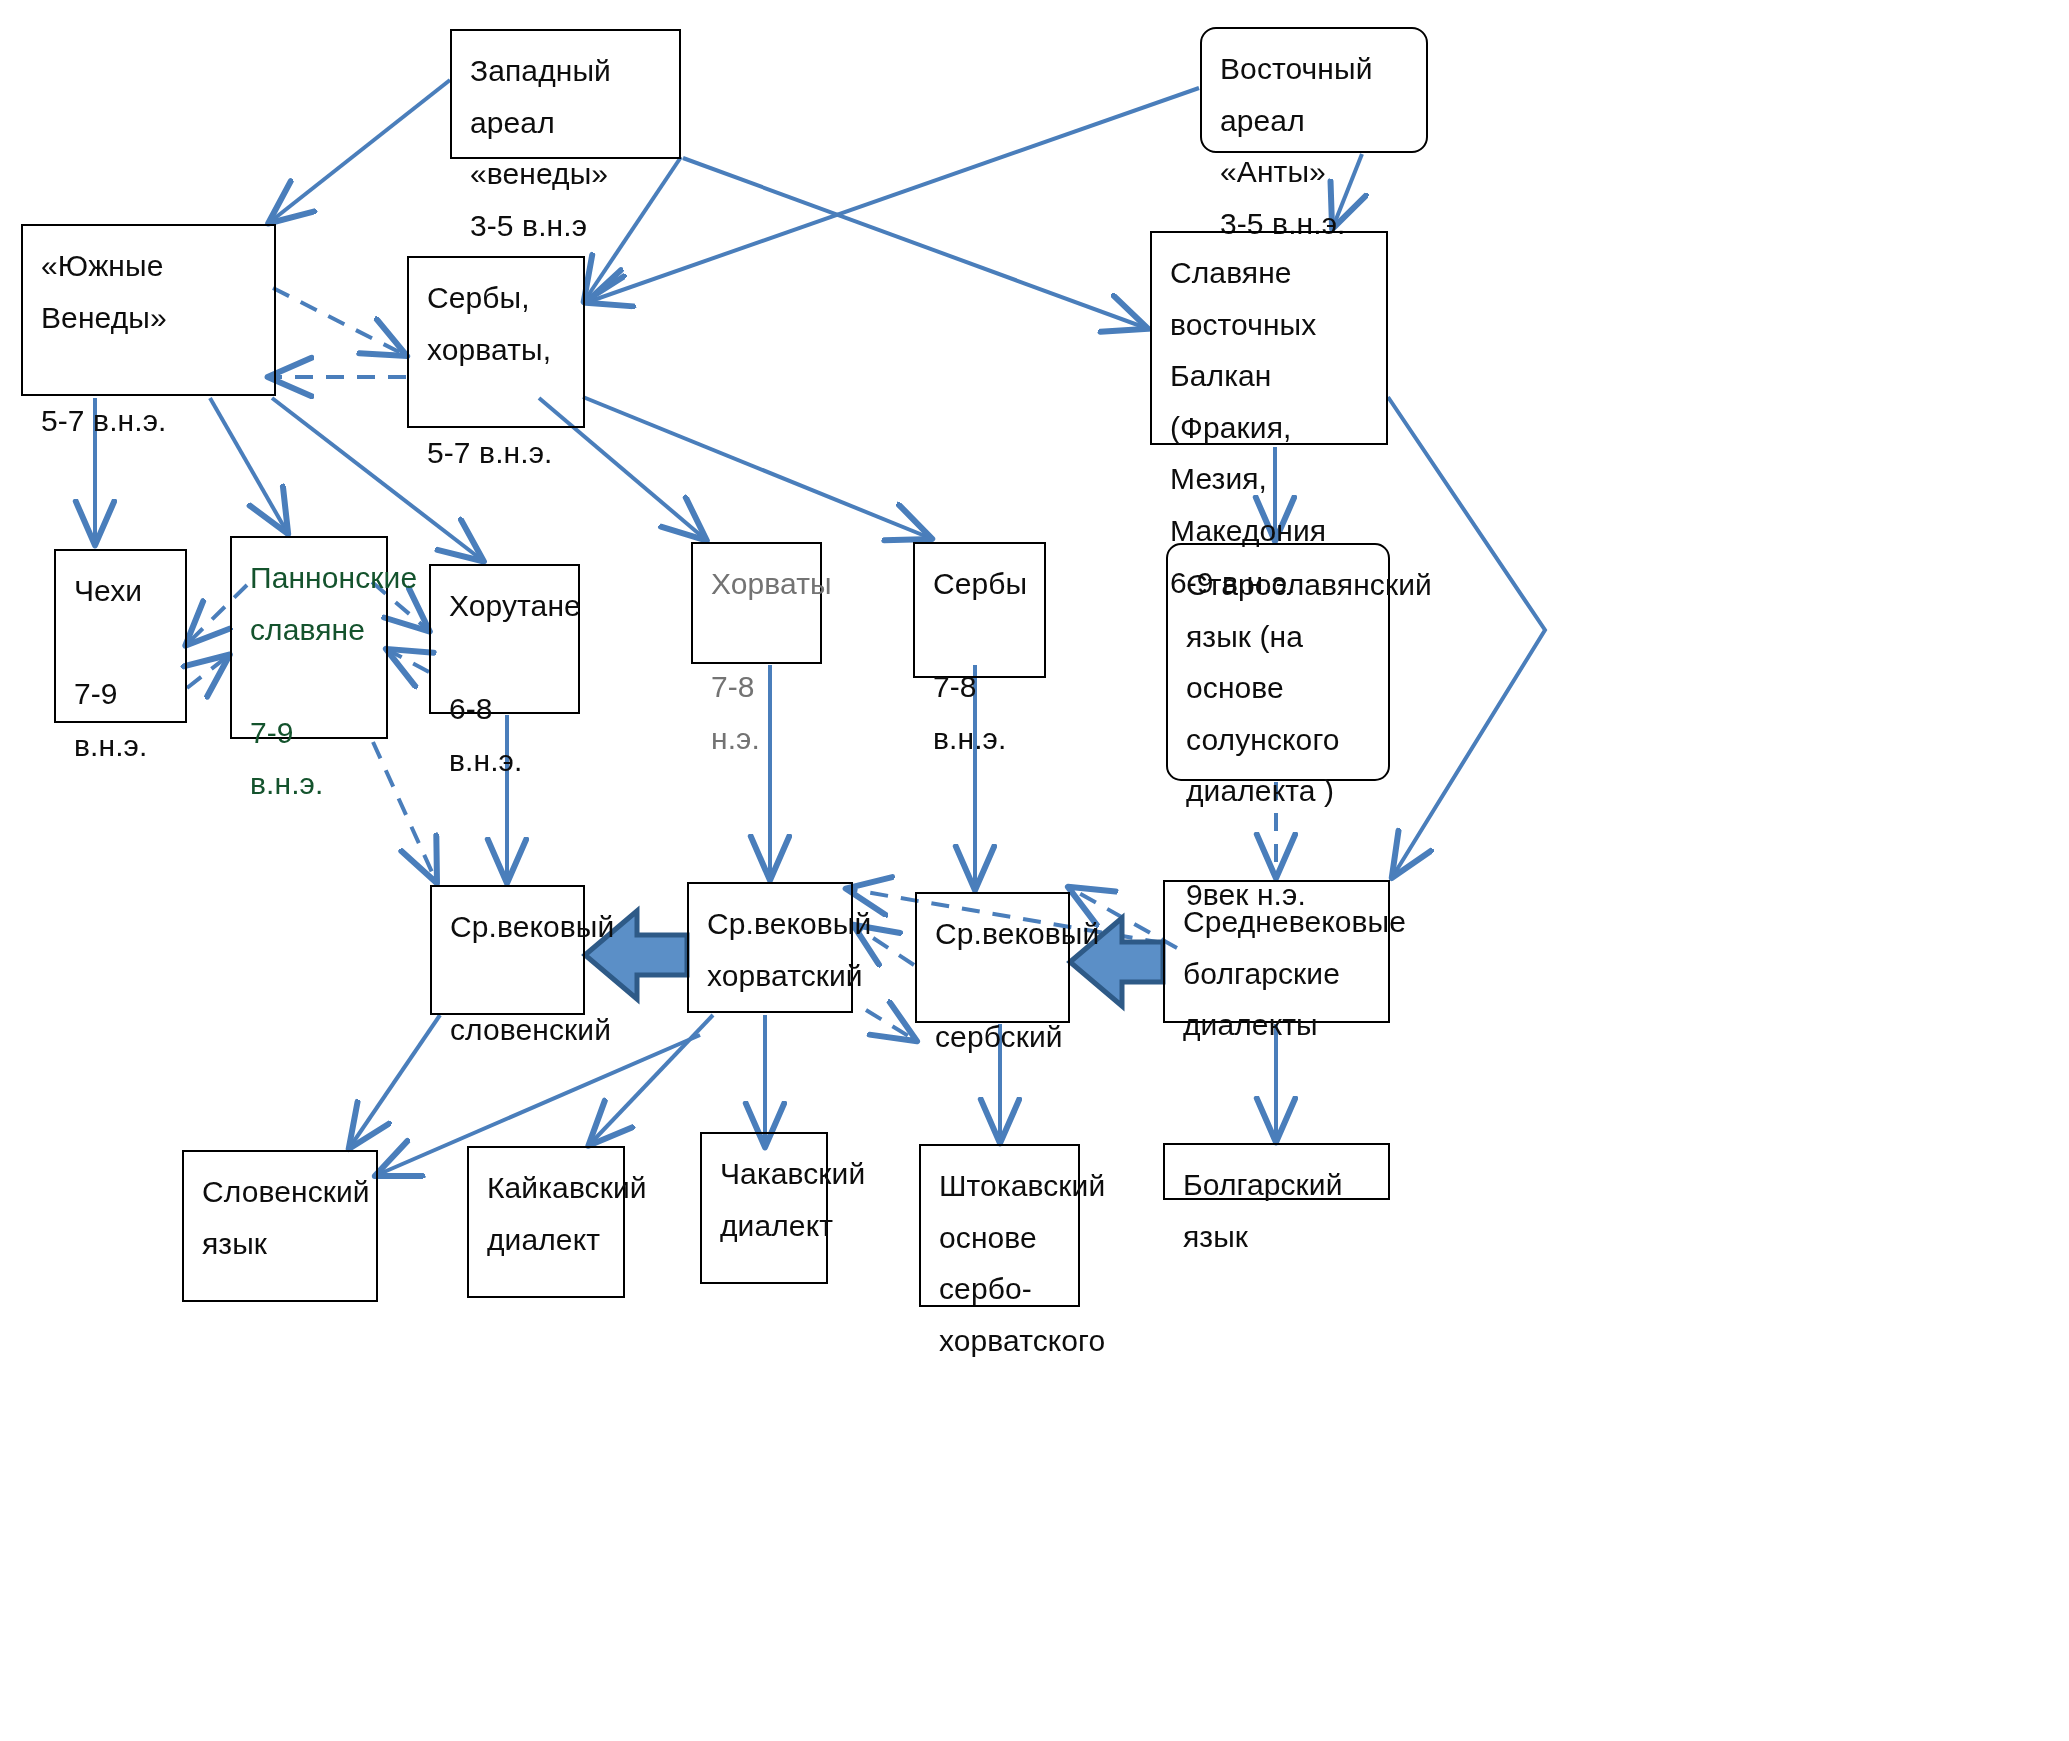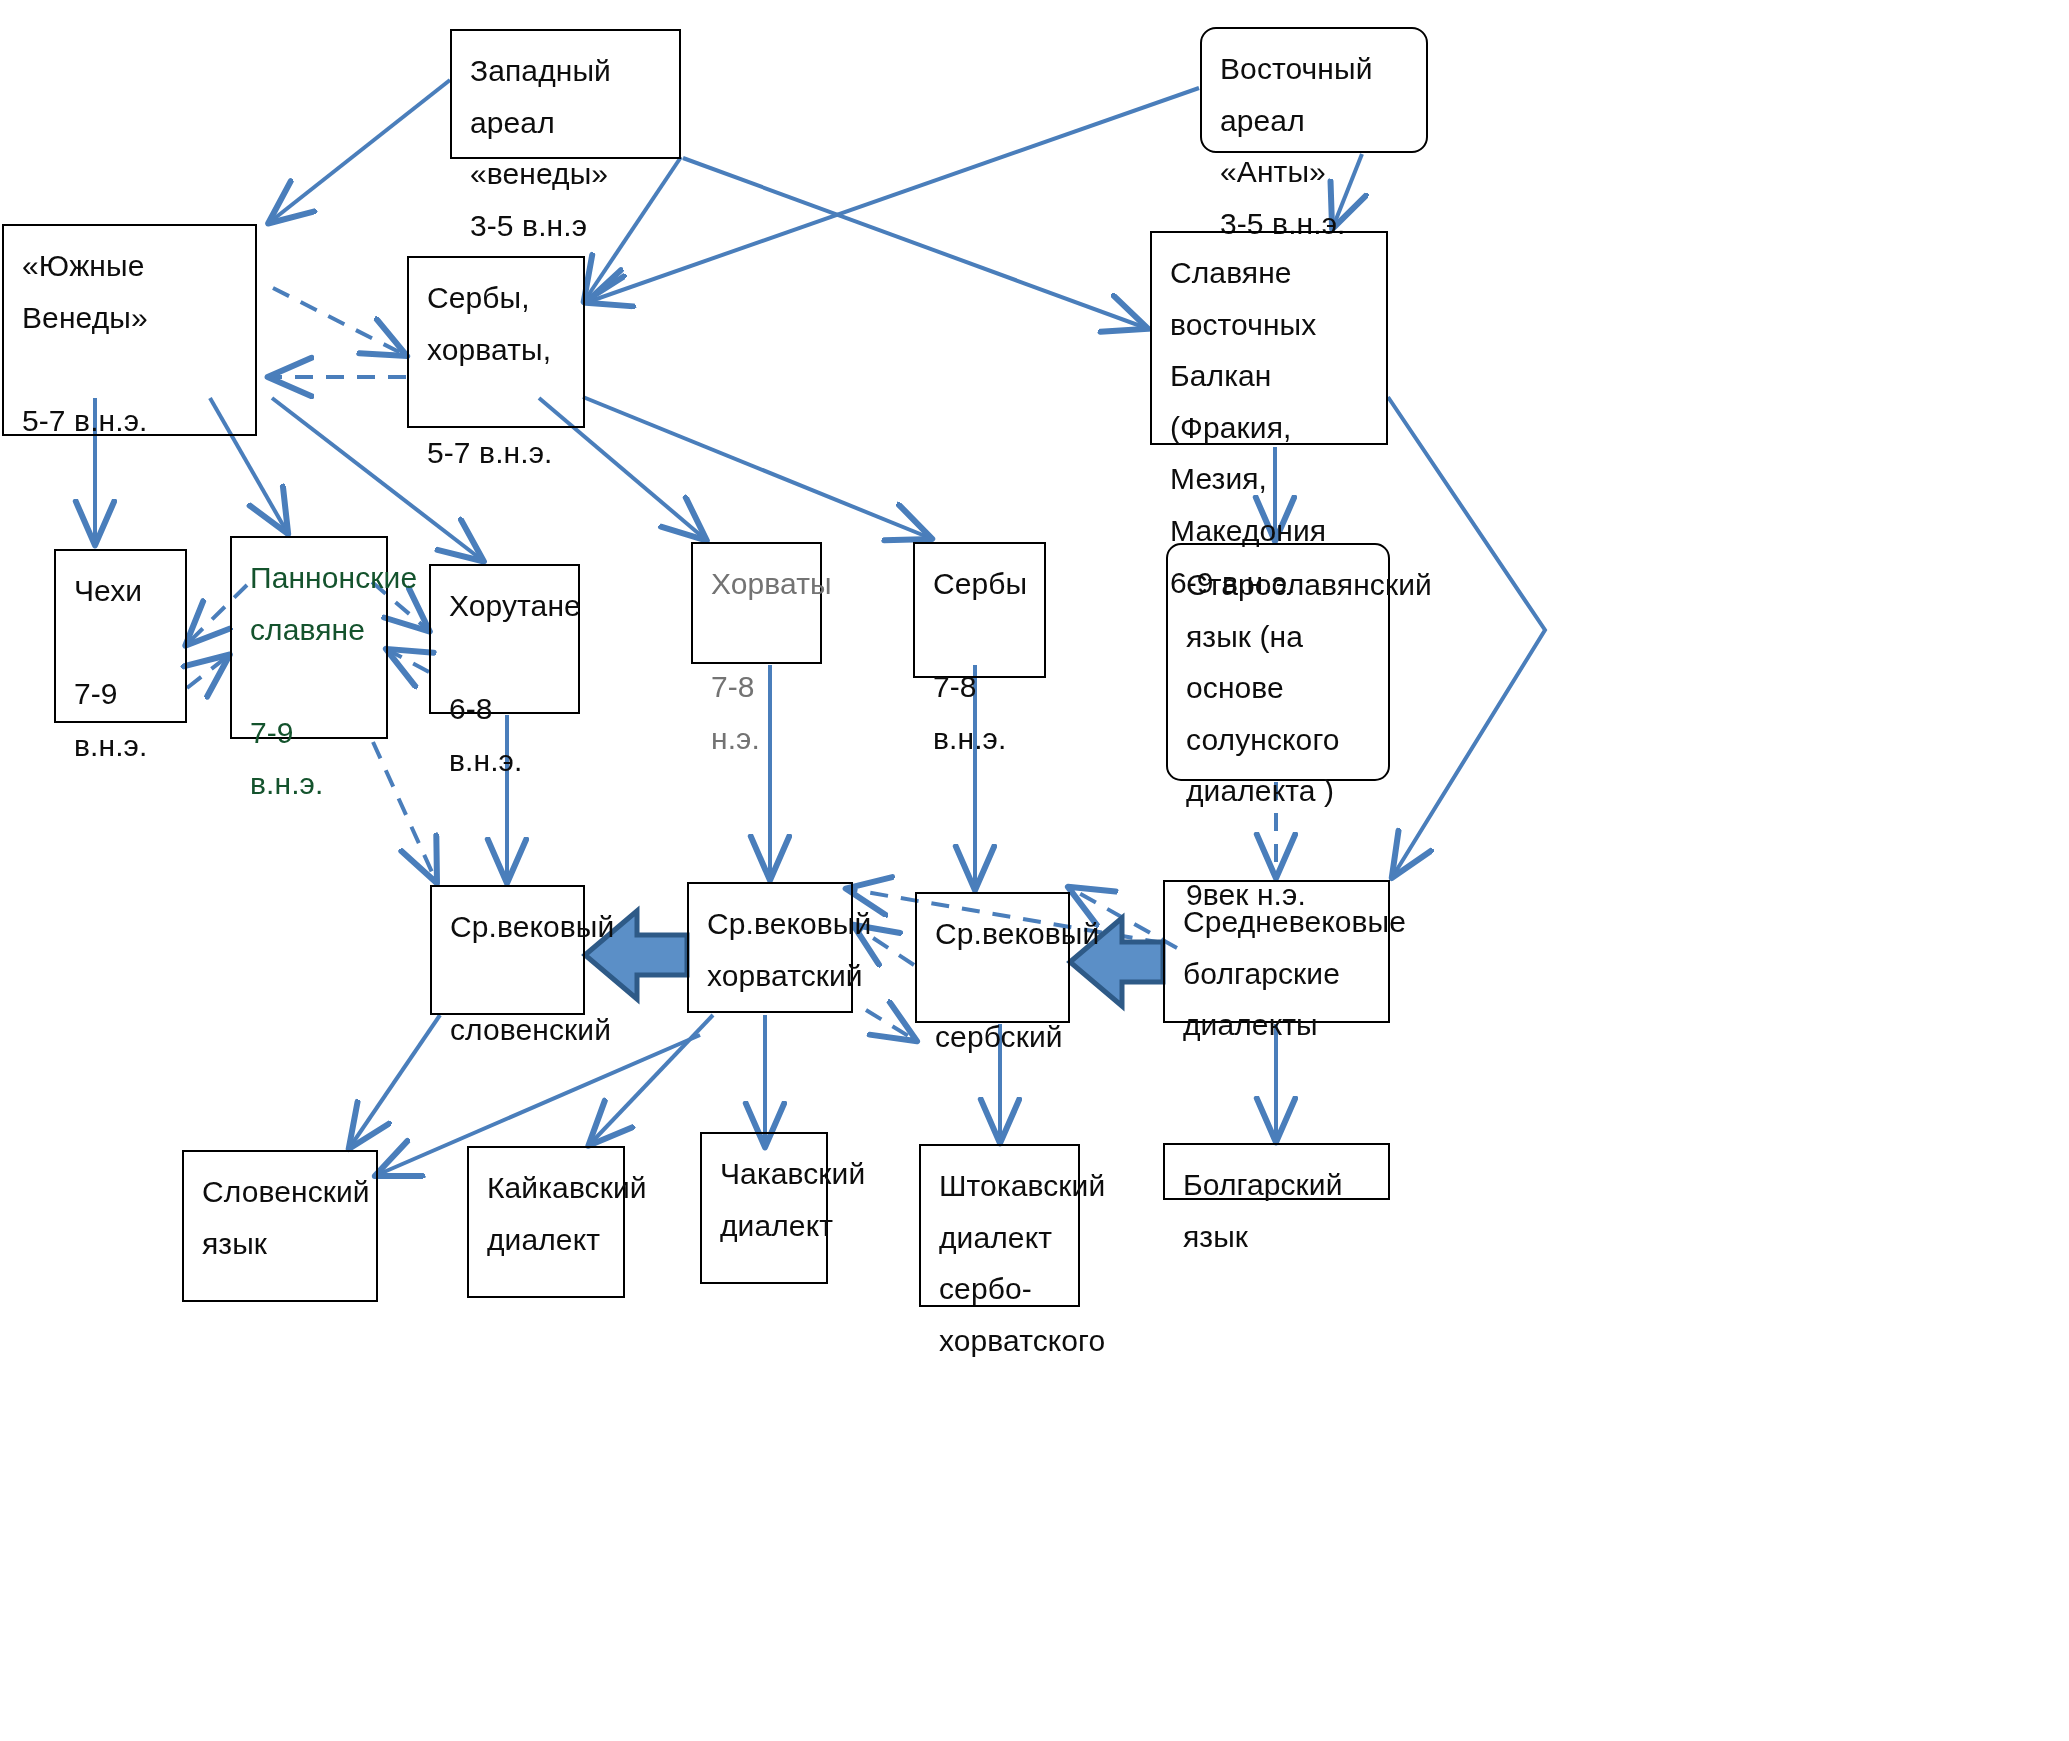--- a/index.html
+++ b/index.html
@@ -89,21 +89,21 @@
   </svg>
 
   <div id="node-layer">
       <div class="node" style="left: 450px; top: 29px; width: 231px; height: 130px; border-color: rgb(0, 0, 0); color: rgb(13, 13, 13);">Западный
 ареал
 «венеды»
 3-5 в.н.э</div>
       <div class="node" style="left: 1200px; top: 27px; width: 228px; height: 126px; border-color: rgb(0, 0, 0); color: rgb(13, 13, 13); border-radius: 16px;">Восточный ареал
  «Анты»
 3-5 в.н.э.</div>
-      <div class="node" style="left: 2px; top: 224px; width: 255px; height: 212px; border-color: rgb(0, 0, 0); color: rgb(13, 13, 13);">«Южные Венеды»
+      <div class="node" style="left: 21px; top: 224px; width: 255px; height: 172px; border-color: rgb(0, 0, 0); color: rgb(13, 13, 13);">«Южные Венеды»
 
 5-7 в.н.э.</div>
       <div class="node" style="left: 407px; top: 224px; width: 178px; height: 172px; border-color: rgb(0, 0, 0); color: rgb(13, 13, 13); margin-top: 32px;">Сербы,
 хорваты,
 
 5-7 в.н.э.</div>
       <div class="node" style="left: 1150px; top: 231px; width: 238px; height: 214px; border-color: rgb(0, 0, 0); color: rgb(13, 13, 13);">Славяне восточных
 Балкан (Фракия,
 Мезия,
 Македония
@@ -141,19 +141,19 @@
       <div class="node" style="left: 1163px; top: 880px; width: 227px; height: 143px; border-color: rgb(0, 0, 0); color: rgb(13, 13, 13);">Средневековые
 болгарские
 диалекты</div>
       <div class="node" style="left: 182px; top: 1150px; width: 196px; height: 152px; border-color: rgb(0, 0, 0); color: rgb(13, 13, 13);">Словенский
 язык</div>
       <div class="node" style="left: 467px; top: 1146px; width: 158px; height: 152px; border-color: rgb(0, 0, 0); color: rgb(13, 13, 13);">Кайкавский
 диалект</div>
       <div class="node" style="left: 700px; top: 1132px; width: 128px; height: 152px; border-color: rgb(0, 0, 0); color: rgb(13, 13, 13);">Чакавский
 диалект</div>
       <div class="node" style="left: 919px; top: 1144px; width: 161px; height: 163px; border-color: rgb(0, 0, 0); color: rgb(13, 13, 13);">Штокавский
-диалект
+основе
 сербо-
 хорватского</div>
       <div class="node" style="left: 1163px; top: 1143px; width: 227px; height: 57px; border-color: rgb(0, 0, 0); color: rgb(13, 13, 13);">Болгарский язык</div>
     </div>
 
 </div>
 
 </body></html>

